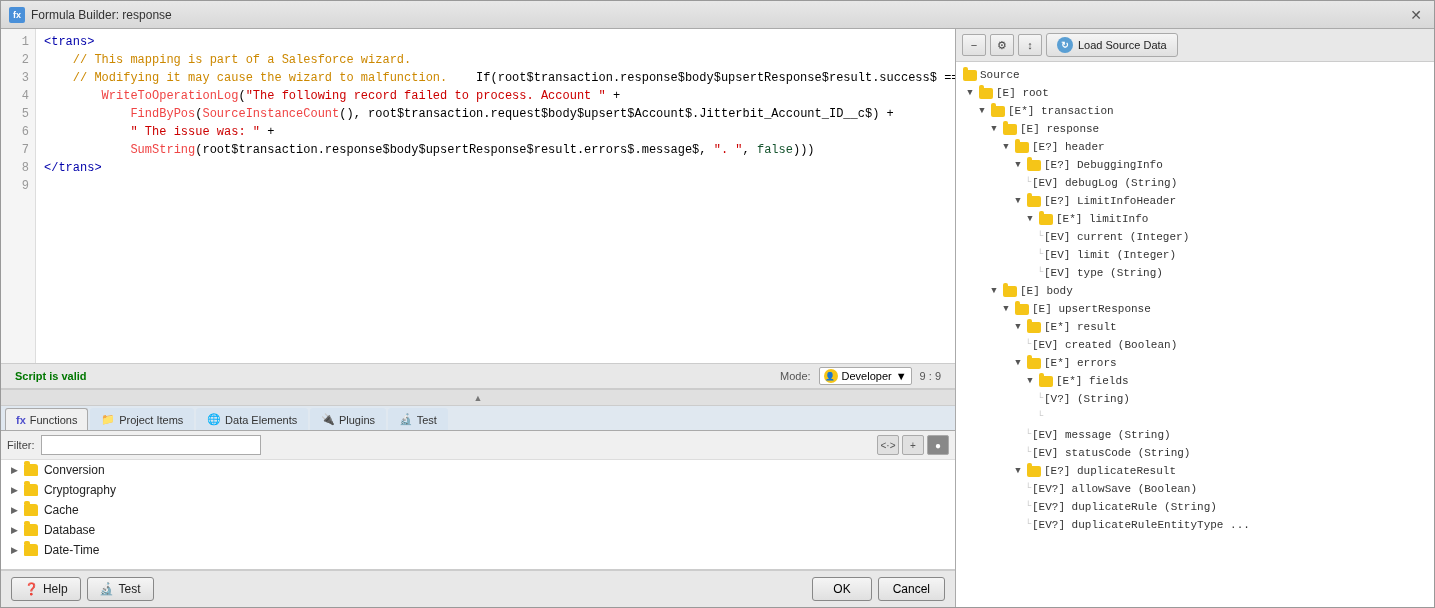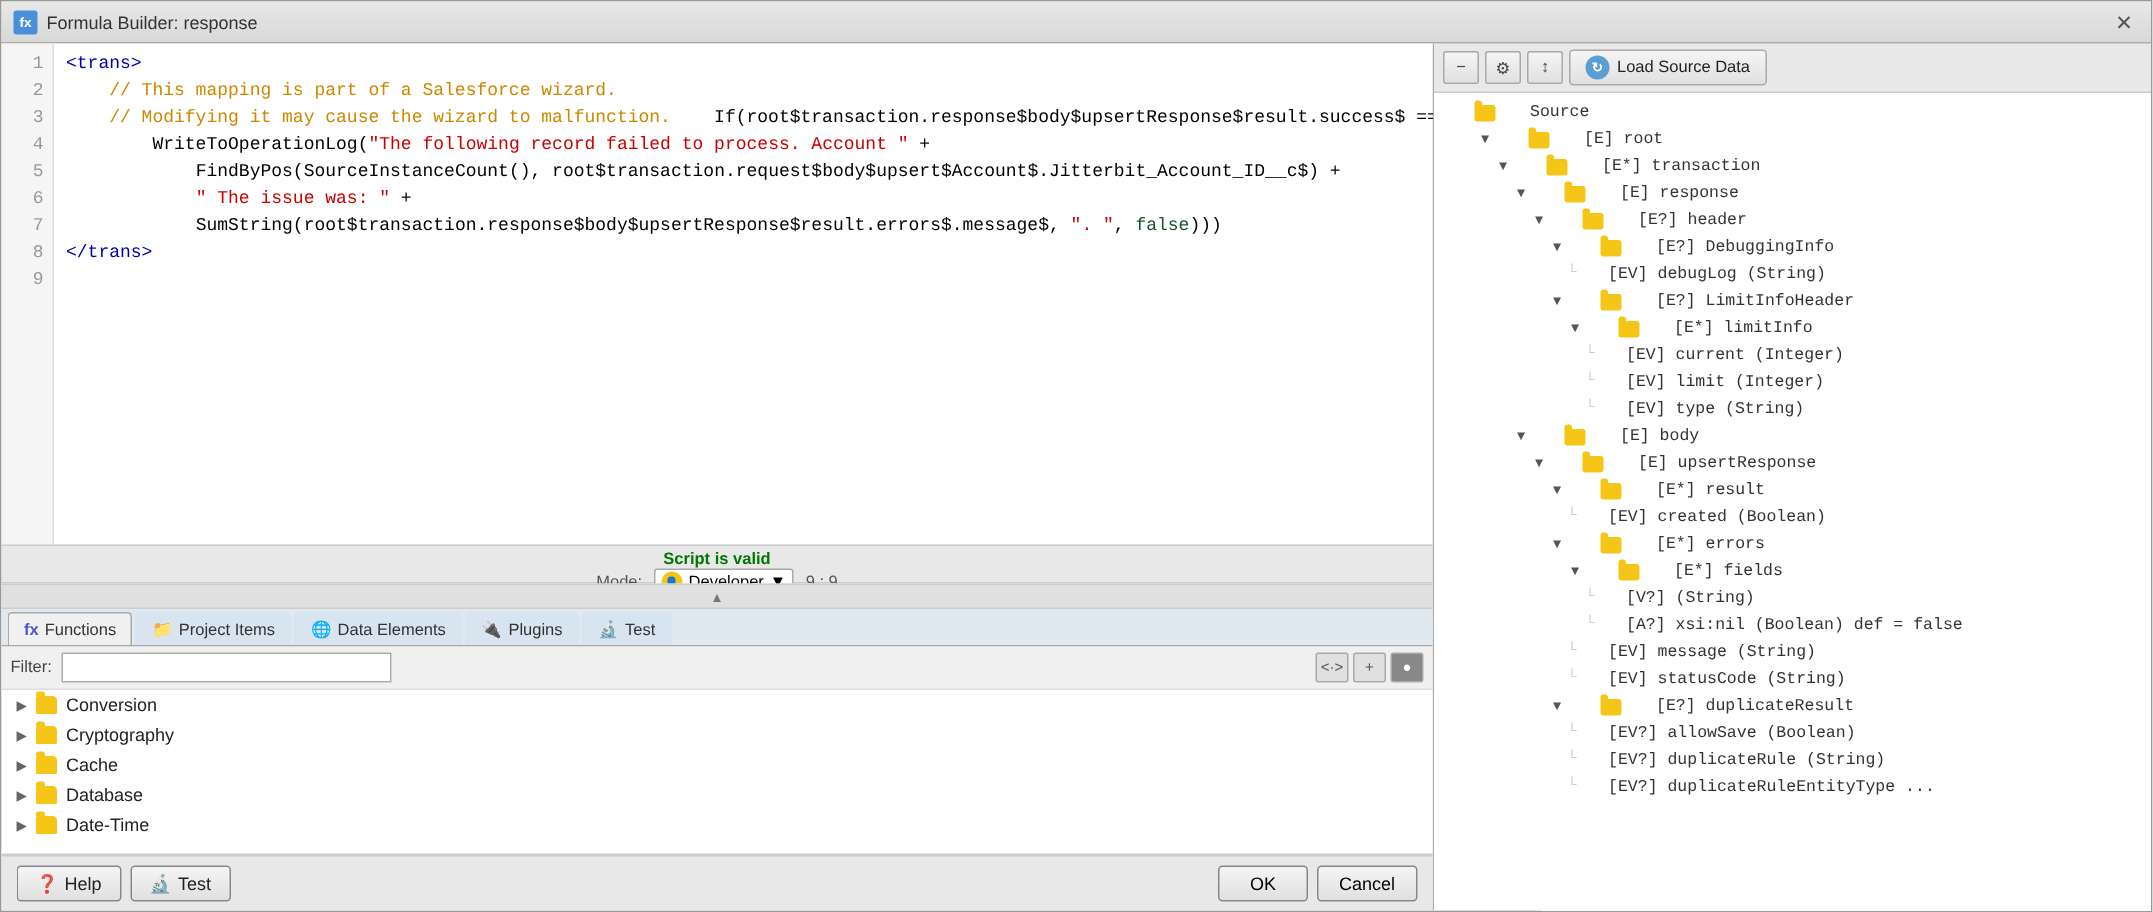--- a/index.html
+++ b/index.html
@@ -102,33 +102,32 @@
       font-family: 'Courier New', monospace;
       font-size: 12px;
       overflow: auto;
       line-height: 18px;
       white-space: pre;
       color: #000;
     }
     .kw-tag { color: #0000aa; }
     .kw-comment { color: #cc8800; }
     .kw-false { color: #14532d; }
-    .kw-func { color: #000000; }
+    .kw-func { color: #ef4444; }
     .kw-string { color: #cc0000; }
     .status-bar {
       background: #e8e8e8;
       border-top: 1px solid #ccc;
       border-bottom: 1px solid #ccc;
-      padding: 3px 0;
+      padding: 3px 14px;
       display: flex;
       align-items: center;
       justify-content: space-between;
       height: 26px;
       font-size: 11px;
-      flex-direction: column;
     }
     .status-valid { color: #007700; font-weight: bold; }
     .status-right { display: flex; align-items: center; gap: 8px; }
     .mode-label { color: #555; }
     .mode-dropdown {
       display: flex;
       align-items: center;
       background: #fff;
       border: 1px solid #aaa;
       border-radius: 2px;
@@ -358,21 +357,20 @@
       font-family: 'Courier New', monospace;
       font-size: 11px;
     }
     .tree-node {
       display: flex;
       align-items: center;
       padding: 1px 0;
       white-space: nowrap;
       cursor: pointer;
       line-height: 16px;
-      gap: 20px;
     }
     .tree-expander {
       width: 12px;
       height: 12px;
       display: inline-flex;
       align-items: center;
       justify-content: center;
       font-size: 9px;
       color: #555;
       cursor: pointer;
@@ -680,21 +678,20 @@
 
         <div class="tree-node">
           <span style="display:inline-block; width:80px;"></span>
           <span class="tree-connector">└</span>
           <span class="tree-label">[V?]  (String)</span>
         </div>
 
         <div class="tree-node">
           <span style="display:inline-block; width:80px;"></span>
           <span class="tree-connector">└</span>
-          <span class="tree-label">[A?] xsi:nil (Boolean) def = false</span>
         </div>
 
         <div class="tree-node">
           <span style="display:inline-block; width:68px;"></span>
           <span class="tree-connector">└</span>
           <span class="tree-label">[EV] message (String)</span>
         </div>
 
         <div class="tree-node">
           <span style="display:inline-block; width:68px;"></span>

